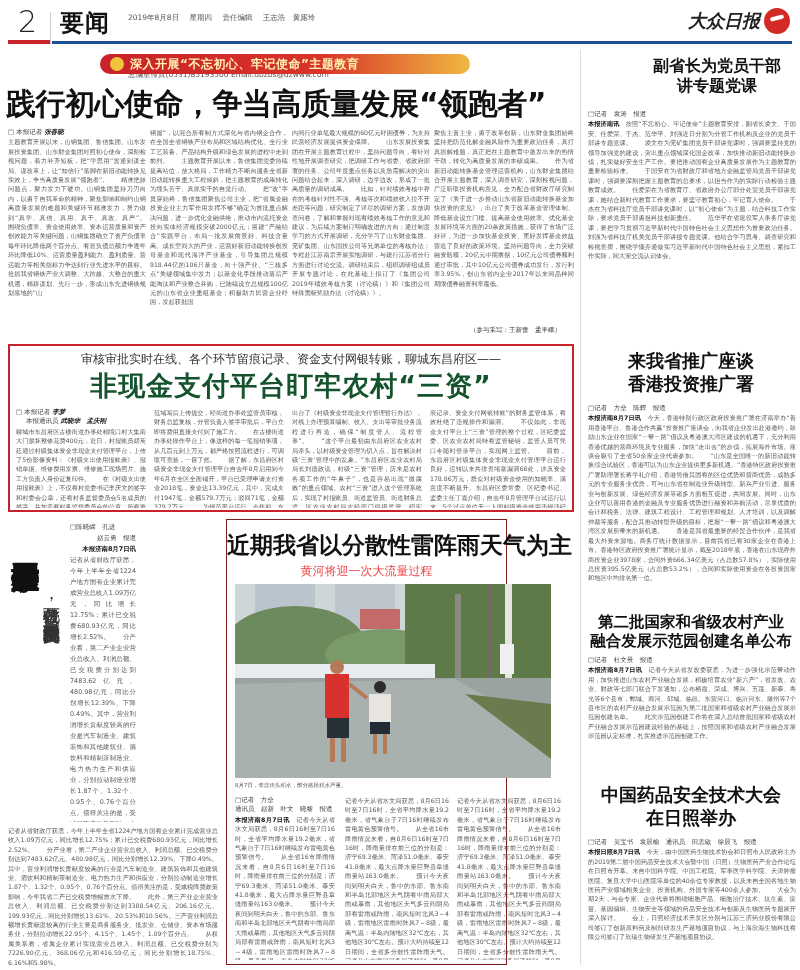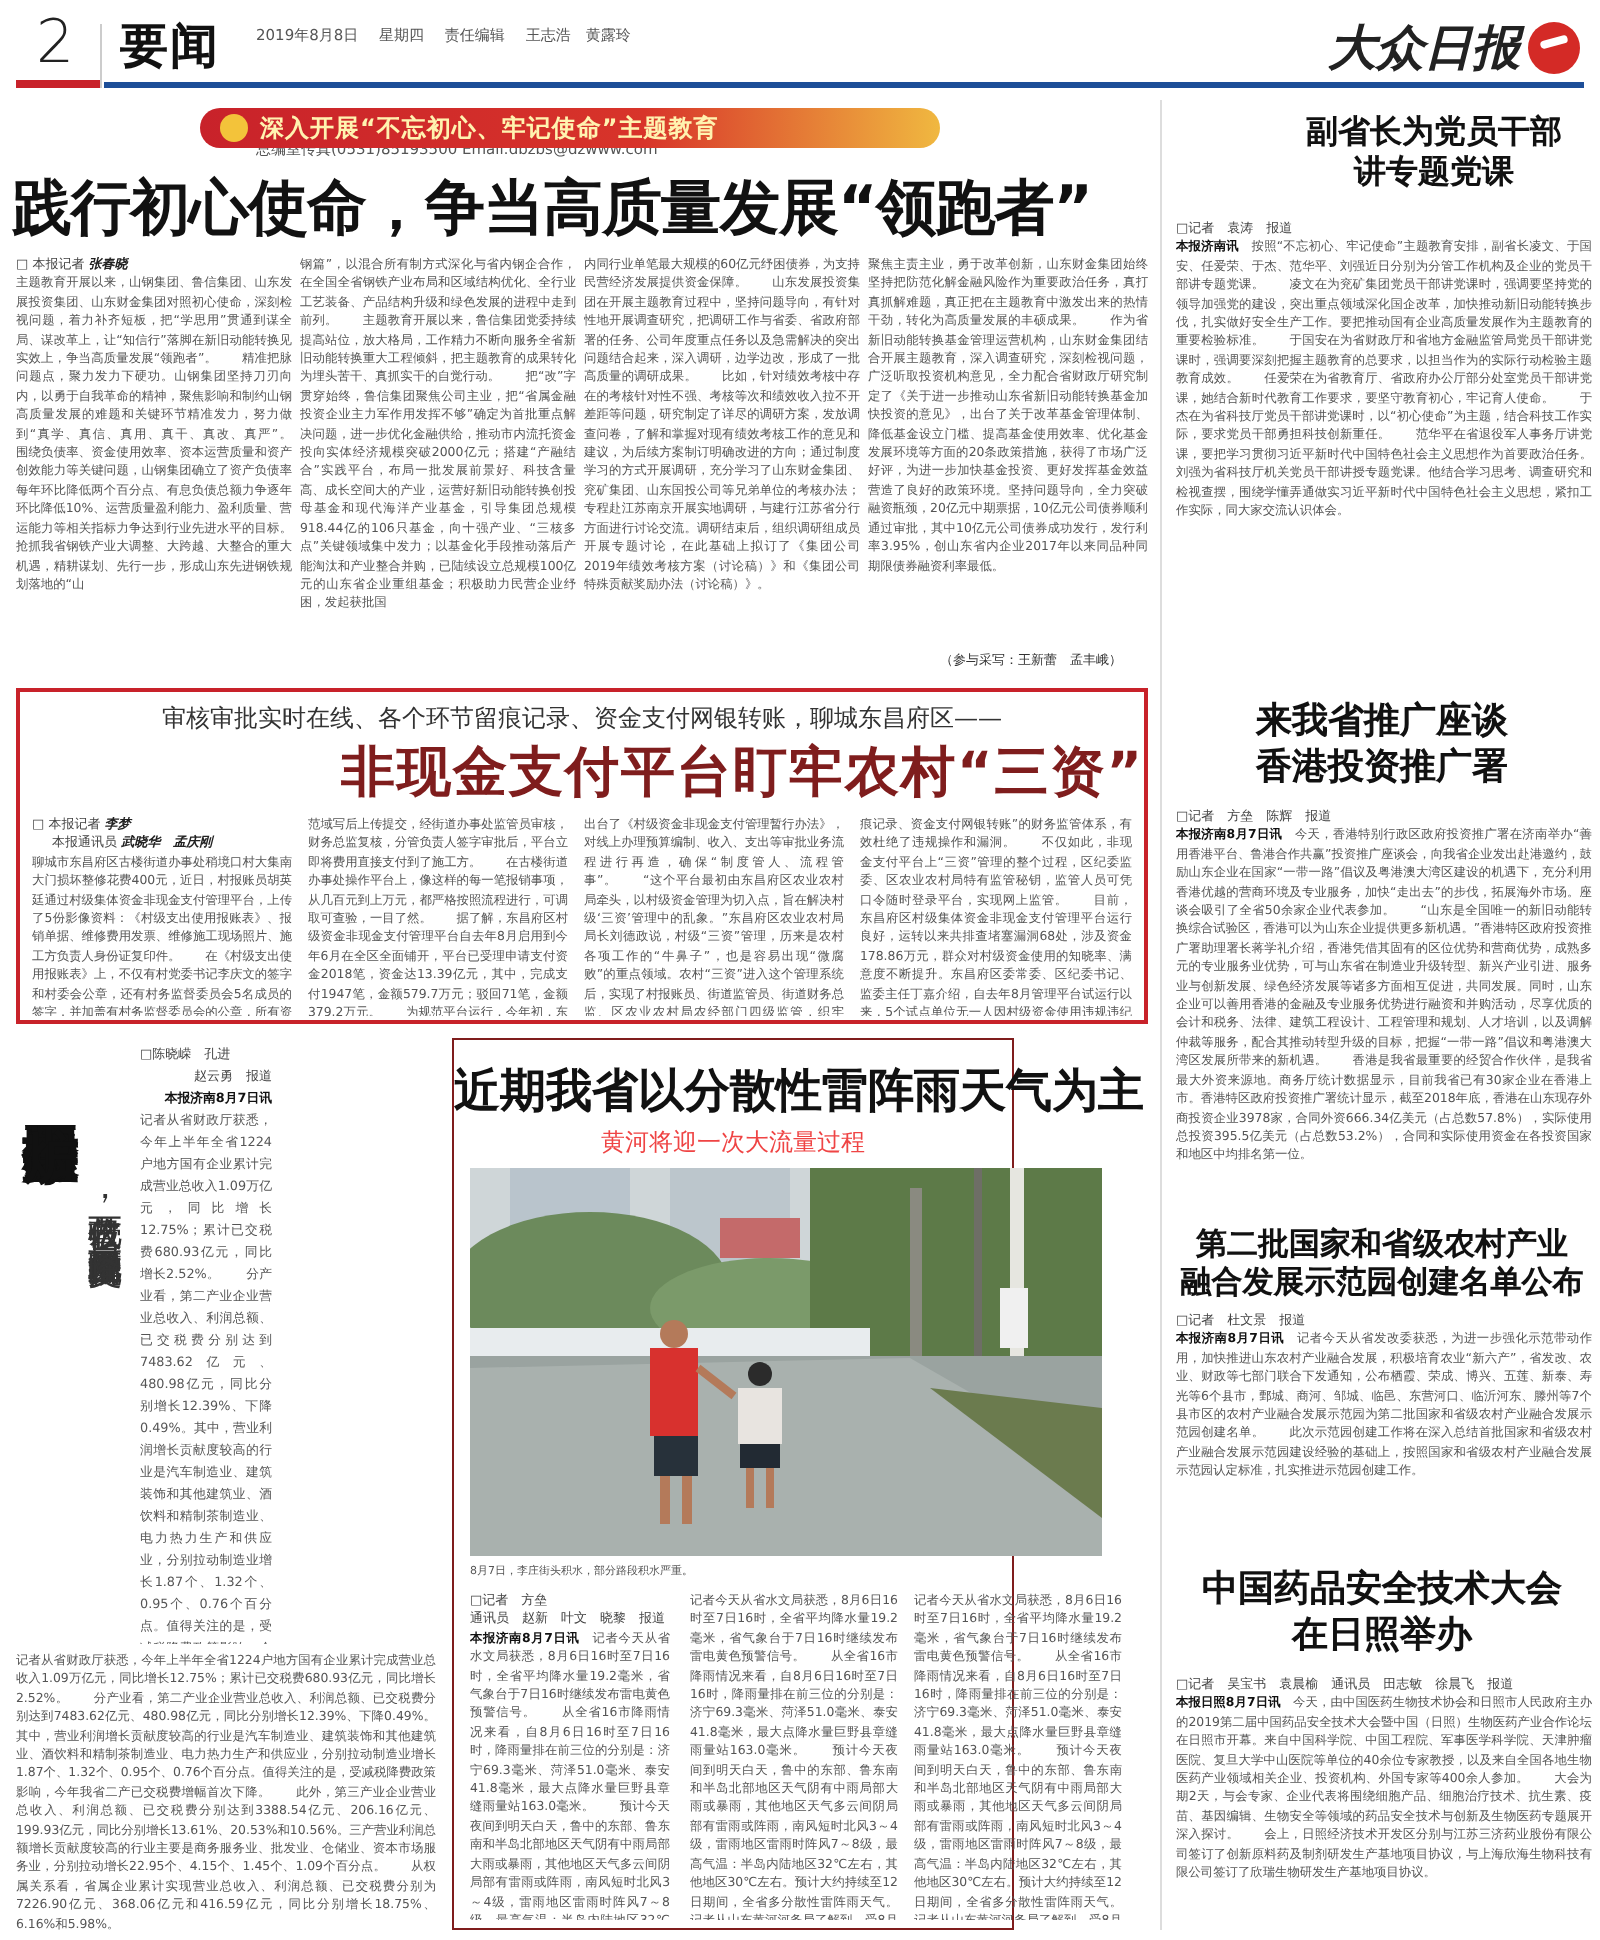--- a/index.html
+++ b/index.html
@@ -11,21 +11,21 @@
   .page-num { position: absolute; left: 18px; top: 4px; font-family: "DejaVu Sans", sans-serif; font-size: 30px; font-weight: 300; color: #222; }
   .page-num-bar { position: absolute; left: 8px; top: 40px; width: 42px; height: 4px; background: #c8222a; }
   .vsep { position: absolute; left: 50px; top: 12px; width: 1px; height: 32px; background: #ccc; }
   .section-name { position: absolute; left: 60px; top: 7px; font-family: "DejaVu Sans", sans-serif; font-size: 24px; font-weight: bold; color: #111; letter-spacing: 1px; }
   .meta-line { position: absolute; left: 128px; font-family: "DejaVu Sans", sans-serif; font-size: 7.5px; color: #555; white-space: nowrap; }
   .meta-line.l1 { top: 13px; }
   .meta-line.l2 { top: 26px; margin-top: 44px; }
   .meta-line span { margin-right: 8px; }
   .rule-blue { position: absolute; left: 52px; top: 41px; width: 740px; height: 3px; background: #1d4e98; }
   .logo { position: absolute; right: 10px; top: 8px; display: flex; align-items: center; gap: 4px; }
-  .logo-text { font-family: Liberation Mono, monospace; font-style: italic; font-size: 24px; color: #222; font-weight: bold; margin-left: 44px; }
+  .logo-text { font-family: Liberation Mono, monospace; font-style: italic; font-size: 18px; color: #222; font-weight: bold; margin-left: 44px; }
   .logo-mark { width: 26px; height: 26px; border-radius: 50%; background: #d42a26; position: relative; }
   .logo-mark::after { content: ""; position: absolute; left: 6px; top: 8px; width: 14px; height: 4px; background: #fff; border-radius: 2px; transform: rotate(-15deg); }
 
   
   .theme-banner { position: absolute; left: 100px; top: 54px; width: 370px; height: 20px; background: linear-gradient(90deg, #c8222a 0%, #d8342a 60%, #f0b840 100%); border-radius: 10px; display: flex; align-items: center; padding-left: 30px; }
   .theme-emblem { position: absolute; left: 10px; top: 3px; width: 14px; height: 14px; border-radius: 50%; background: #f3c33a; }
   .theme-text { font-family: "DejaVu Sans", sans-serif; font-weight: bold; font-size: 12px; color: #fff3b0; letter-spacing: 0.5px; }
 
   
   .lead-title { position: absolute; left: 6px; top: 84px; width: 570px; font-family: "DejaVu Sans", sans-serif; font-weight: bold; font-size: 30px; color: #111; letter-spacing: -0.5px; white-space: nowrap; }
@@ -35,21 +35,21 @@
   .byline { font-size: 6.5px; color: #444; }
   .byline b { font-style: italic; color: #222; }
   .lead-lead { font-weight: bold; color: #111; }
 
   
   .r-title { position: absolute; font-family: "DejaVu Serif", serif; font-weight: bold; color: #111; text-align: center; line-height: 1.25; }
 
   
   .redbox { position: absolute; left: 8px; top: 344px; width: 566px; height: 168px; border: 2px solid #c8222a; }
   .redbox-kicker { position: absolute; left: 0; top: 5px; width: 100%; text-align: center; font-size: 12px; color: #333; font-family: "DejaVu Serif", serif; }
-  .redbox-title { position: absolute; left: 0; top: 22px; width: 100%; text-align: right; font-family: "DejaVu Sans", sans-serif; font-weight: bold; font-size: 27px; color: #7f1d1d; letter-spacing: 1px; }
+  .redbox-title { position: absolute; left: 0; top: 22px; width: 100%; text-align: center; font-family: "DejaVu Sans", sans-serif; font-weight: bold; font-size: 27px; color: #14532d; letter-spacing: 1px; }
 
   
   .vtitle { position: absolute; left: 8px; top: 540px; width: 32px; font-family: "DejaVu Sans", sans-serif; font-weight: bold; font-size: 28px; line-height: 30px; color: #111; writing-mode: vertical-rl; }
   .vsub { position: absolute; left: 42px; top: 595px; width: 20px; font-family: "DejaVu Serif", serif; font-size: 17px; line-height: 20px; color: #333; writing-mode: vertical-rl; }
 
   
   .wbox { position: absolute; left: 226px; top: 519px; width: 281px; height: 446px; border: 1px solid #7f1d1d; }
   .w-title { position: absolute; left: 0; top: 10px; width: 100%; text-align: center; font-family: "DejaVu Serif", serif; font-weight: bold; font-size: 23px; color: #111; white-space: nowrap; }
   .w-sub { position: absolute; left: 0; top: 43px; width: 100%; text-align: center; font-family: "DejaVu Serif", serif; font-size: 12px; color: #ef4444; }
   .photo { position: absolute; left: 8px; top: 64px; width: 316px; height: 194px; overflow: hidden; background: #c9d0d2; }

